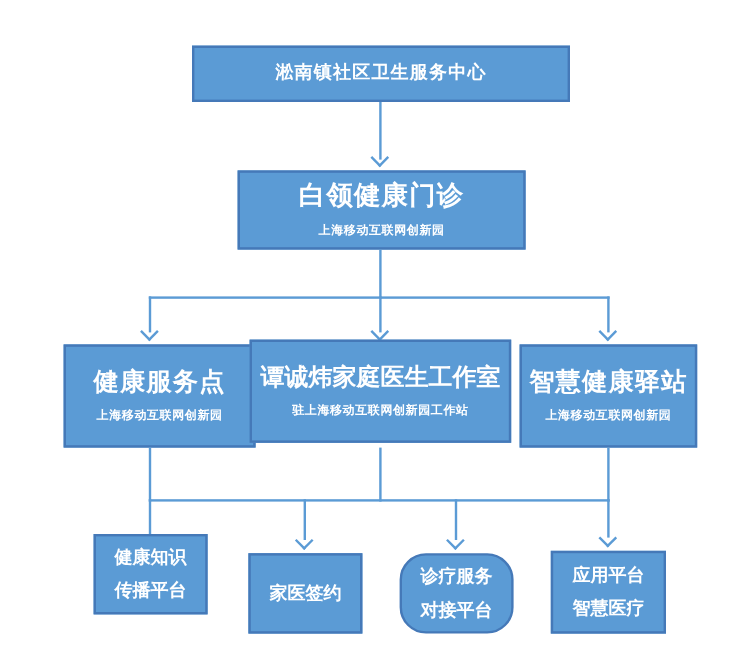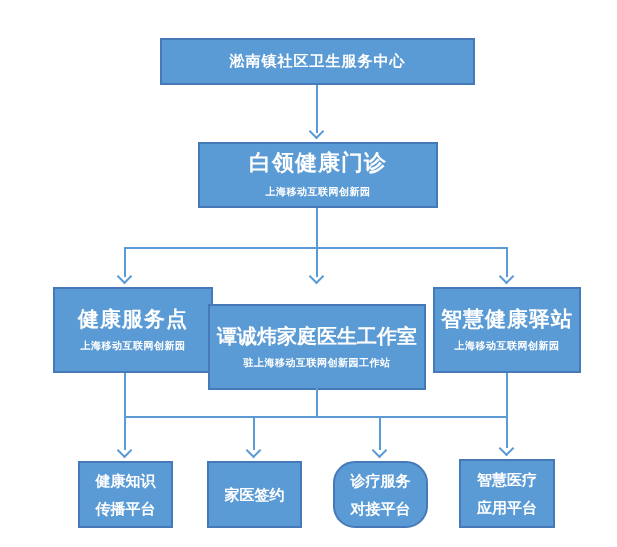--- a/index.html
+++ b/index.html
@@ -22,27 +22,27 @@
     justify-content:center;
     text-align:center;
   }
   .box .title{font-weight:bold;white-space:nowrap;line-height:1.1;}
   .box .subtitle{font-weight:bold;font-size:10px;white-space:nowrap;margin-top:9px;letter-spacing:0.5px;}
   #node-root{left:160px;top:38px;width:315px;height:47px;}
   #node-root .title{font-size:15px;letter-spacing:1px;}
   #node-clinic{left:198px;top:142px;width:240px;height:66px;}
   #node-clinic .title{font-size:22px;letter-spacing:1px;}
   #node-l3-0{left:53px;top:287px;width:160px;height:86px;}
-  #node-l3-1{left:208px;top:304px;width:218px;height:86px;}
+  #node-l3-1{left:208px;top:283px;width:218px;height:86px;}
   #node-l3-2{left:433px;top:287px;width:148px;height:86px;}
   #node-l3-0 .title,#node-l3-2 .title{font-size:21px;letter-spacing:1px;}
   #node-l3-1 .title{font-size:20px;}
   .platform{font-weight:bold;font-size:15px;}
   .platform .pline{display:block;line-height:28px;white-space:nowrap;}
-  #node-p-0{left:78px;top:461px;width:95px;height:67px;}
+  #node-p-0{left:78px;top:445px;width:95px;height:67px;}
   #node-p-1{left:207px;top:461px;width:95px;height:67px;}
   #node-p-2{left:333px;top:461px;width:95px;height:67px;border-radius:22px;}
   #node-p-3{left:459px;top:459px;width:96px;height:69px;}
   .vline{position:absolute;width:2px;background:var(--line,#5B9BD5);}
   .hline{position:absolute;height:2px;background:var(--line,#5B9BD5);}
   .arrowhead{
     position:absolute;
     width:9px;height:9px;
     border-right:2px solid var(--line,#5B9BD5);
     border-bottom:2px solid var(--line,#5B9BD5);
@@ -106,17 +106,17 @@
     <span class="pline">传播平台</span>
   </div>
   <div class="box platform" id="node-p-1">
     <span class="pline">家医签约</span>
   </div>
   <div class="box platform" id="node-p-2">
     <span class="pline">诊疗服务</span>
     <span class="pline">对接平台</span>
   </div>
   <div class="box platform" id="node-p-3">
+    <span class="pline">应用平台</span>
     <span class="pline">智慧医疗</span>
-    <span class="pline">应用平台</span>
   </div>
 
 </div>
 
 </body></html>

